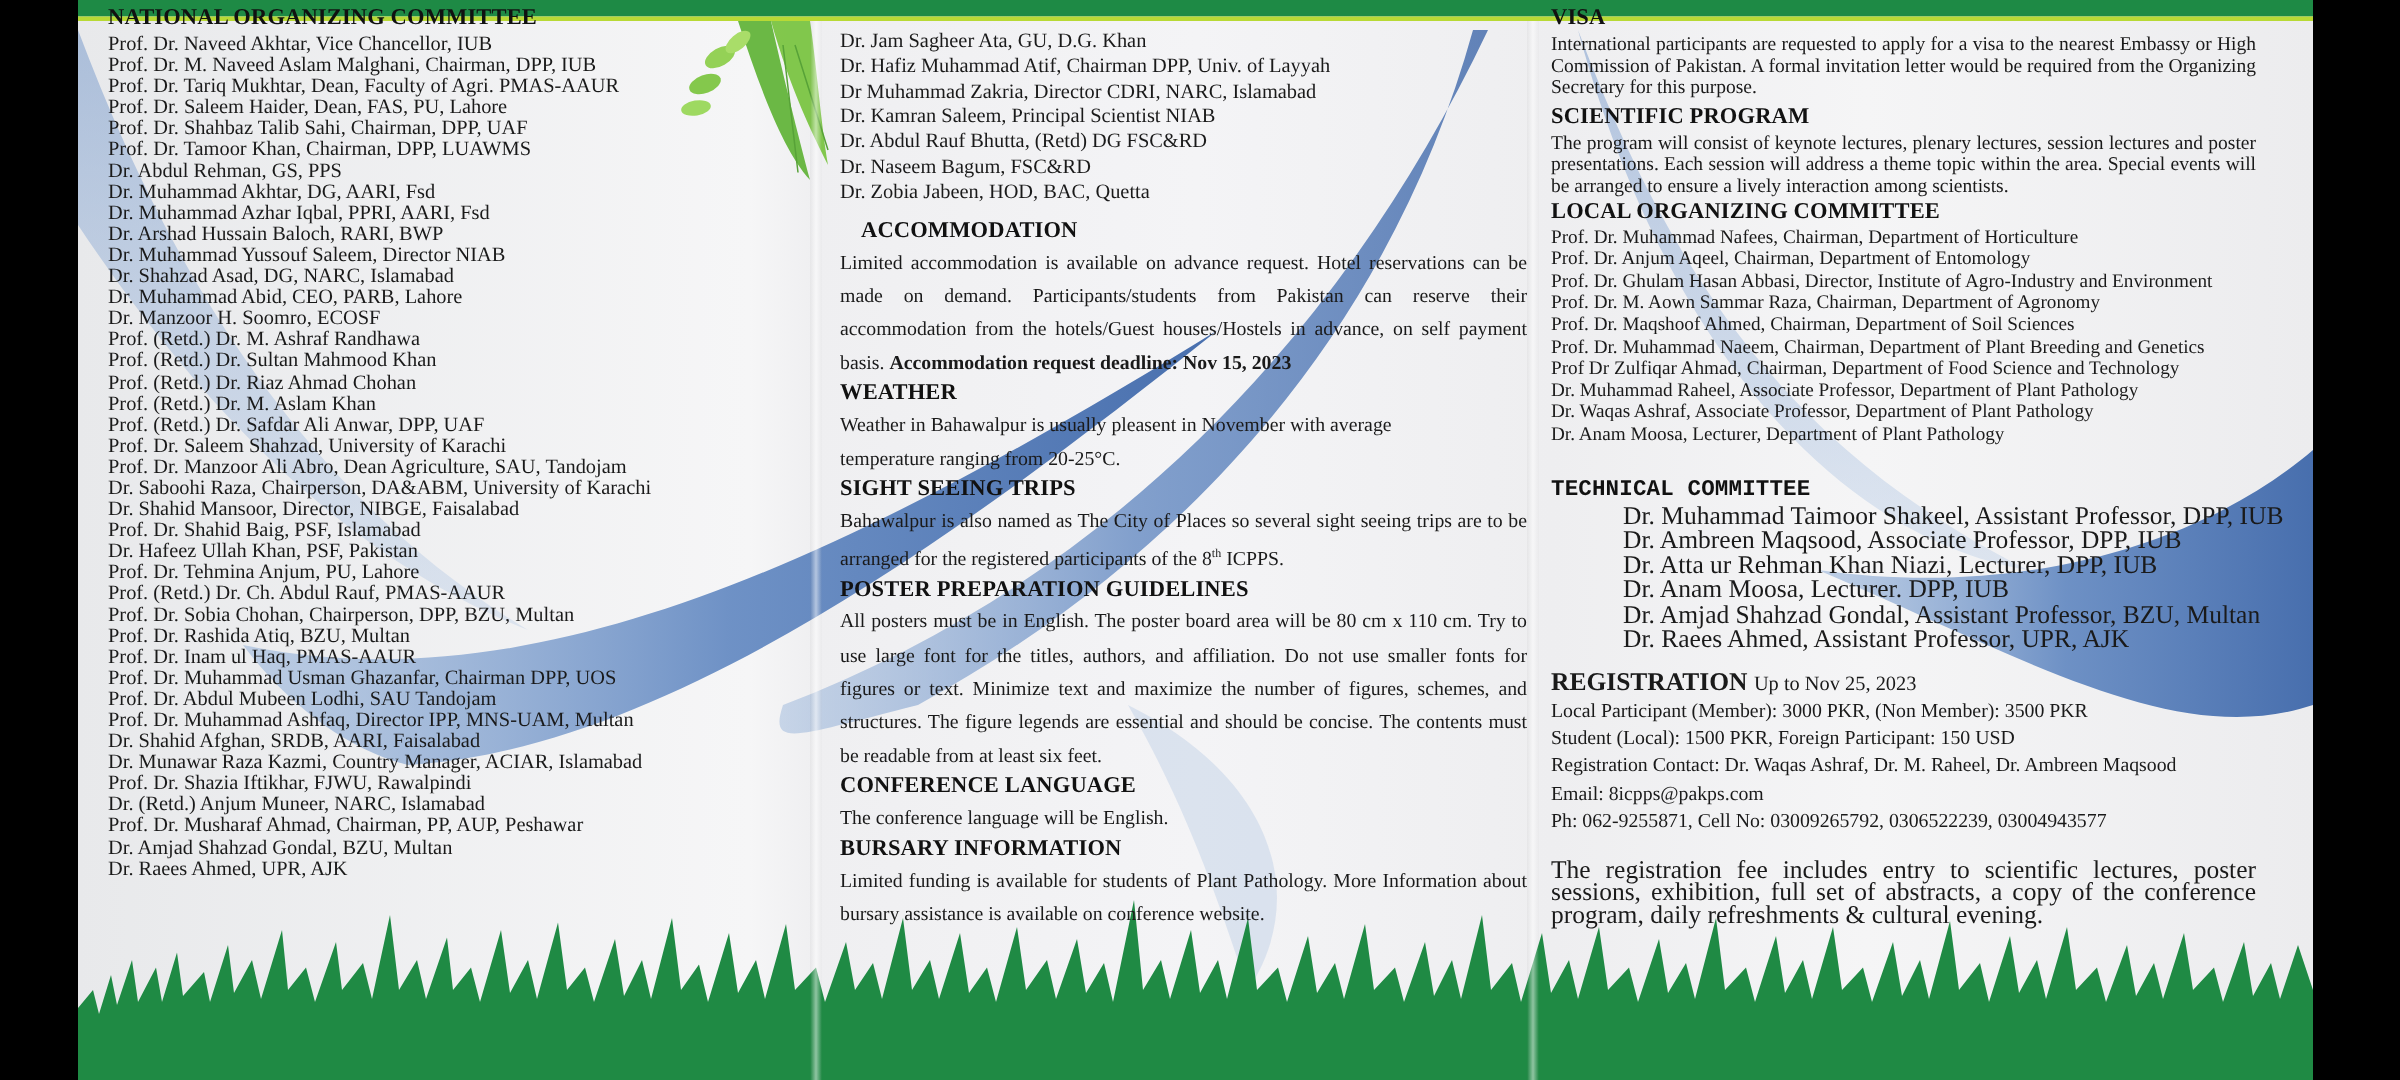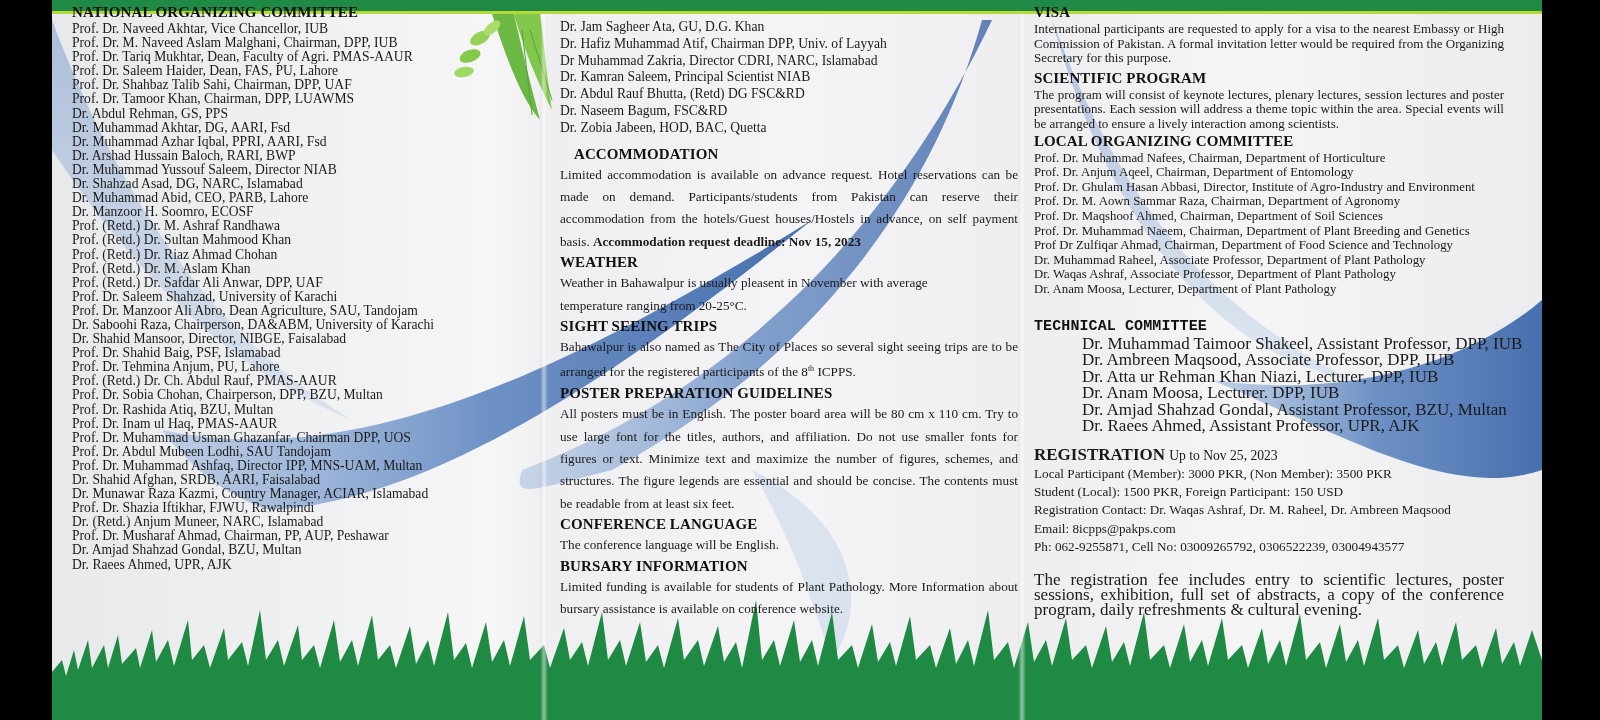--- a/index.html
+++ b/index.html
@@ -111,20 +111,21 @@
       <li>Prof. (Retd.) Dr. M. Ashraf Randhawa</li>
       <li>Prof. (Retd.) Dr. Sultan Mahmood Khan</li>
       <li>Prof. (Retd.) Dr. Riaz Ahmad Chohan</li>
       <li>Prof. (Retd.) Dr. M. Aslam Khan</li>
       <li>Prof. (Retd.) Dr. Safdar Ali Anwar, DPP, UAF</li>
       <li>Prof. Dr. Saleem Shahzad, University of Karachi</li>
       <li>Prof. Dr. Manzoor Ali Abro, Dean Agriculture, SAU, Tandojam</li>
       <li>Dr. Saboohi Raza, Chairperson, DA&amp;ABM, University of Karachi</li>
       <li>Dr. Shahid Mansoor, Director, NIBGE, Faisalabad</li>
       <li>Prof. Dr. Shahid Baig, PSF, Islamabad</li>
+      <li>Dr. Hafeez Ullah Khan, PSF, Pakistan</li>
       <li>Prof. Dr. Tehmina Anjum, PU, Lahore</li>
       <li>Prof. (Retd.) Dr. Ch. Abdul Rauf, PMAS-AAUR</li>
       <li>Prof. Dr. Sobia Chohan, Chairperson, DPP, BZU, Multan</li>
       <li>Prof. Dr. Rashida Atiq, BZU, Multan</li>
       <li>Prof. Dr. Inam ul Haq, PMAS-AAUR</li>
       <li>Prof. Dr. Muhammad Usman Ghazanfar, Chairman DPP, UOS</li>
       <li>Prof. Dr. Abdul Mubeen Lodhi, SAU Tandojam</li>
       <li>Prof. Dr. Muhammad Ashfaq, Director IPP, MNS-UAM, Multan</li>
       <li>Dr. Shahid Afghan, SRDB, AARI, Faisalabad</li>
       <li>Dr. Munawar Raza Kazmi, Country Manager, ACIAR, Islamabad</li>

